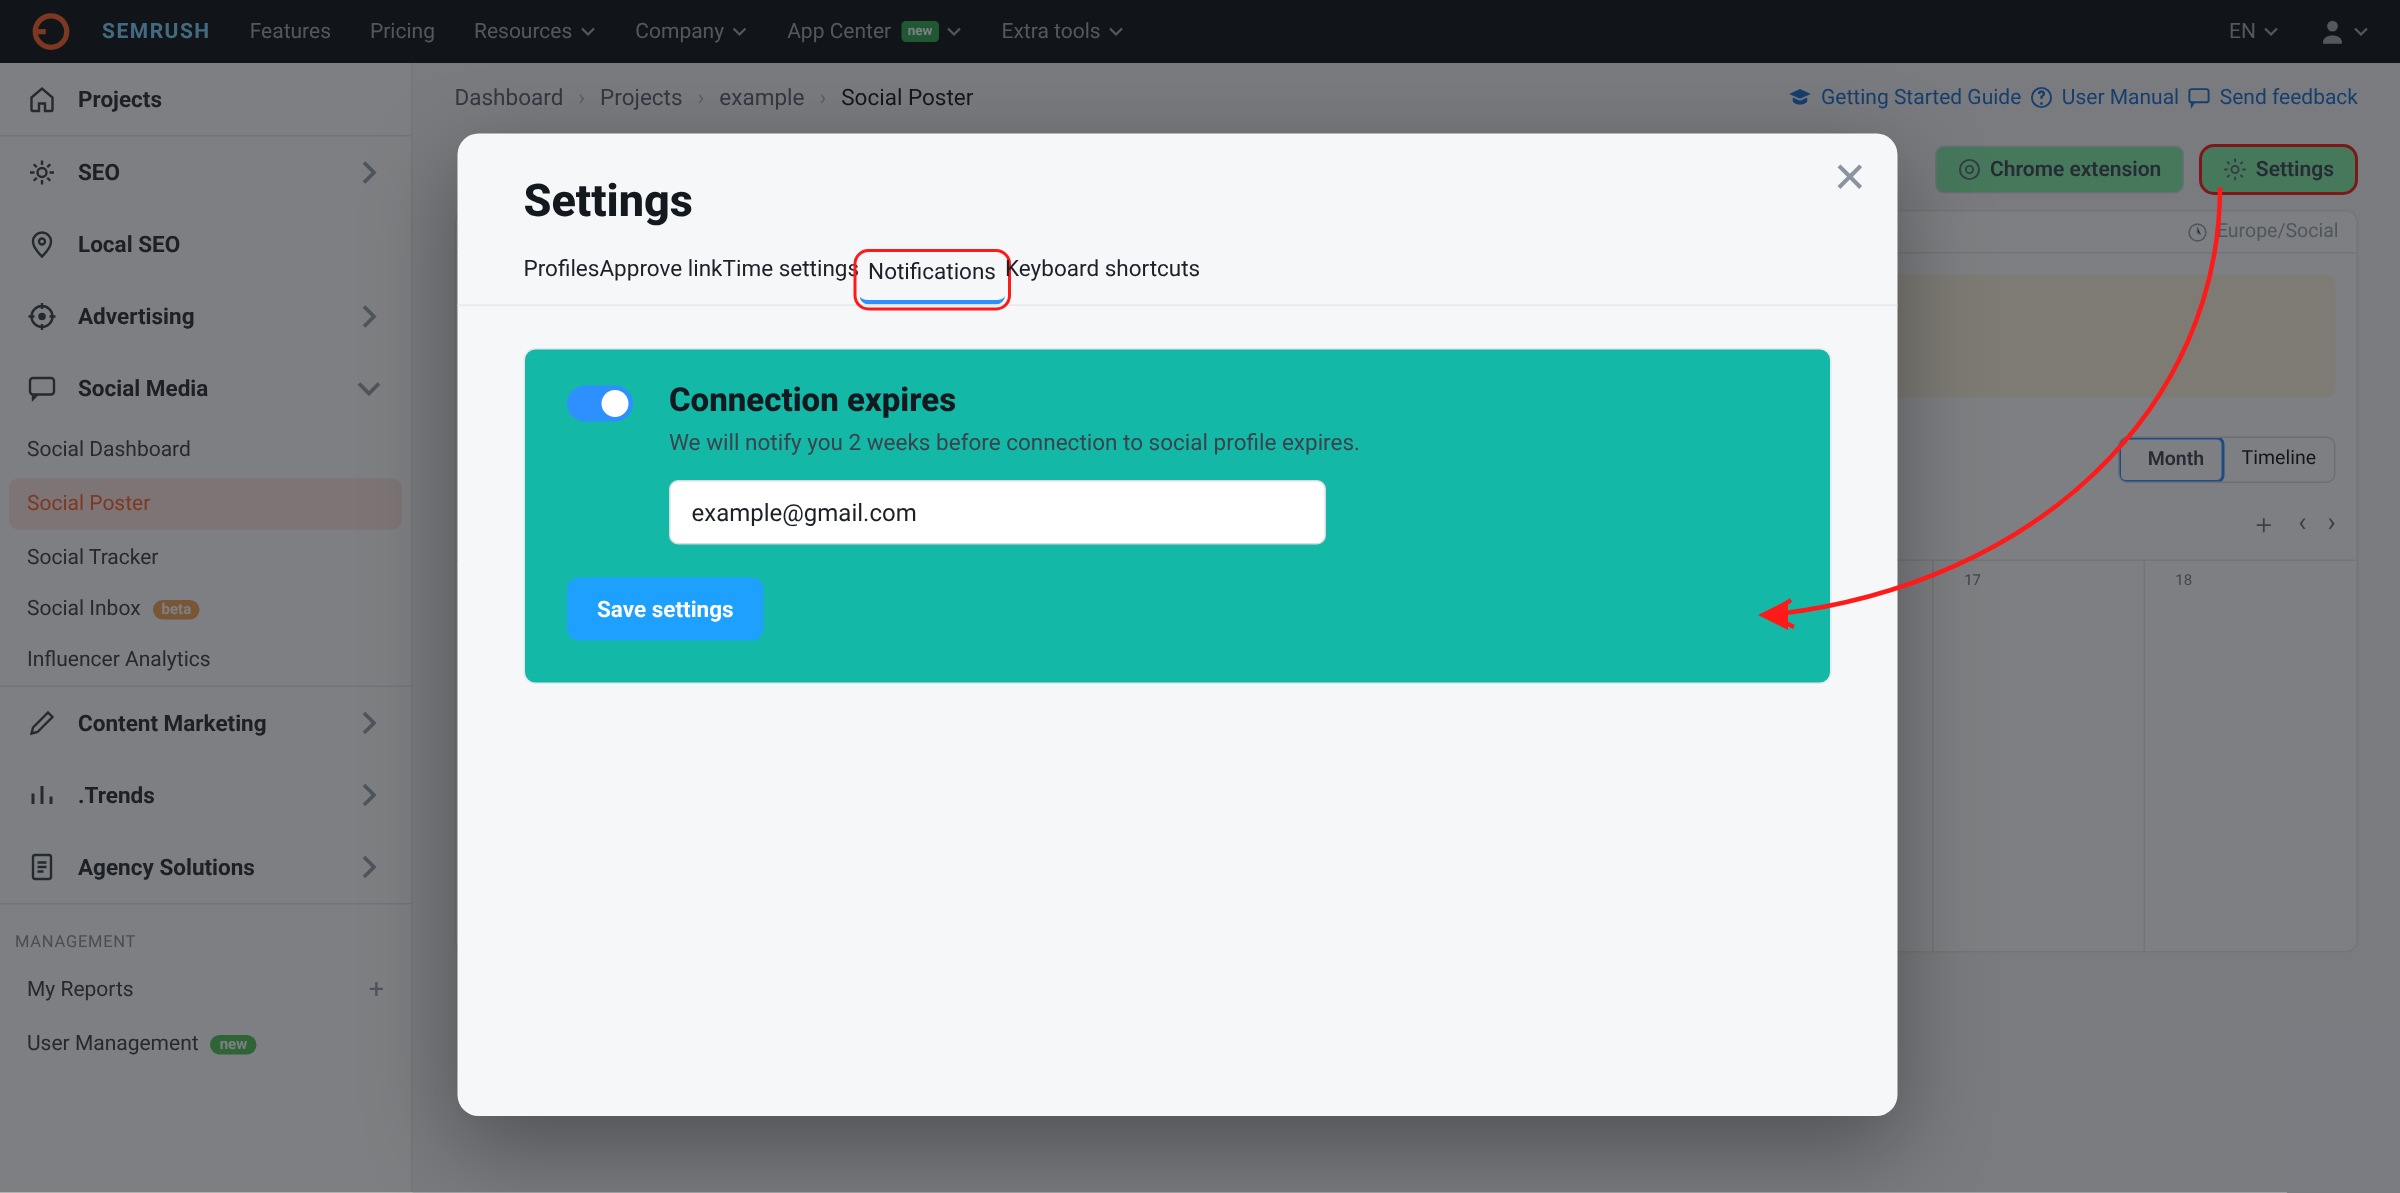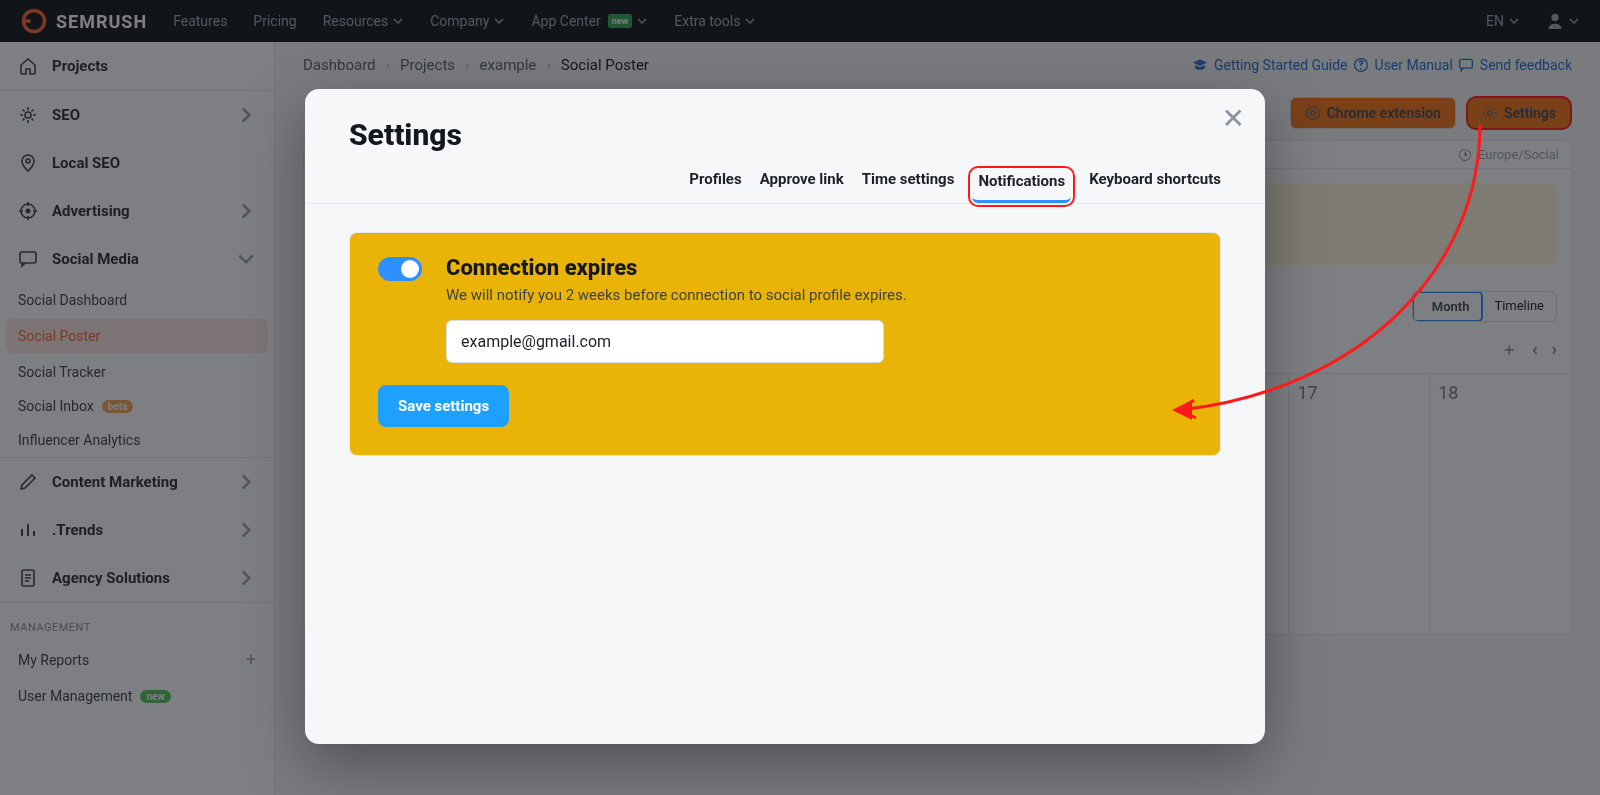--- a/index.html
+++ b/index.html
@@ -14,21 +14,21 @@
     --green:#4abd4f;
     --sidebar-bg:#fff;
     --sidebar-active:#ffe9e2;
     --red-highlight:#ff1a1a;
   }
   *{box-sizing:border-box;font-family:-apple-system,BlinkMacSystemFont,"Segoe UI",Roboto,Helvetica,Arial,sans-serif;}
   body{margin:0;background:#f6f7f9;color:#14181f;width:1600px;height:795px;overflow:hidden;position:relative;}
   
   
   .topnav{height:42px;background:var(--dark);display:flex;align-items:center;padding:0 20px;color:var(--gray-text);font-size:14px;gap:26px;}
-  .topnav .logo{display:flex;align-items:center;gap:8px;color:#ffffff;font-weight:700;letter-spacing:1px;font-size:18px;}
+  .topnav .logo{display:flex;align-items:center;gap:20px;color:#7dd3fc;font-weight:700;letter-spacing:1px;font-size:14px;}
   .topnav .logo svg{width:28px;height:28px;}
   .topnav .navitem{display:flex;align-items:center;gap:4px;cursor:pointer;}
   .topnav .spacer{flex:1;}
   .topnav .badge-nav{background:#34a853;color:#fff;font-size:9px;font-weight:700;padding:2px 4px;border-radius:3px;margin-left:3px;}
   .topnav .user-icon{width:18px;height:18px;}
   
   
   .layout{display:flex;height:calc(795px - 42px);}
   .sidebar{width:275px;background:var(--sidebar-bg);border-right:1px solid var(--gray-border2);font-size:15px;color:#2a2f36;}
   .sidebar .section{border-bottom:1px solid var(--gray-border2);}
@@ -48,51 +48,51 @@
   
   .crumbbar{display:flex;align-items:center;padding:14px 28px;font-size:15px;color:#5c6370;}
   .crumbbar .crumb{color:#5c6370;cursor:pointer;}
   .crumbbar .sep{margin:0 10px;color:#b2b8c0;}
   .crumbbar .links{margin-left:auto;display:flex;gap:5px;color:var(--blue-link);font-size:14px;}
   .crumbbar .links .lk{display:flex;align-items:center;gap:6px;cursor:pointer;}
   
   
   .toolbar{display:flex;align-items:center;padding:8px 28px 10px;gap:10px;}
   .toolbar .spacer{flex:1;}
-  .toolbar .btn-outline{display:flex;align-items:center;gap:6px;padding:7px 14px;border:1px solid var(--gray-border);border-radius:6px;background:#f97316;font-size:14px;cursor:pointer;color:#404853;font-weight:600;}
+  .toolbar .btn-outline{display:flex;align-items:center;gap:6px;padding:7px 14px;border:1px solid var(--gray-border);border-radius:6px;background:#86efac;font-size:14px;cursor:pointer;color:#404853;font-weight:600;}
   .btn-settings-highlight{border:2.5px solid var(--red-highlight) !important;border-radius:10px !important;}
   
   
   .cal-strip{margin:0 28px;border:1px solid var(--gray-border2);border-radius:8px;background:#fff;}
   .cal-strip .tzrow{display:flex;justify-content:flex-end;color:#9ca4ae;font-size:13px;padding:6px 12px;border-bottom:1px solid var(--gray-border2);gap:6px;align-items:center;}
   .cal-strip .banner{height:82px;background:#fff6e0;margin:14px;border-radius:6px;}
   .cal-strip .controls{display:flex;align-items:center;padding:12px 14px 8px;}
   .cal-strip .controls .spacer{flex:1;}
   .cal-strip .view-toggle{border:1px solid var(--gray-border);border-radius:6px;display:flex;overflow:hidden;font-size:13px;}
   .cal-strip .view-toggle .seg{padding:6px 12px;cursor:pointer;}
   .cal-strip .view-toggle .seg.active{border:2px solid #2e8fff;border-radius:5px;margin:-1px;color:#404853;font-weight:600;padding-left:18px;}
   .cal-strip .date-row{display:flex;align-items:center;padding:6px 14px 12px;}
   .cal-strip .date-lbl{font-size:22px;font-weight:800;}
   .cal-strip .nav-icons{margin-left:auto;display:flex;gap:14px;color:#6b737e;font-size:18px;align-items:center;}
   .cal-strip .grid{display:grid;grid-template-columns:repeat(9,1fr);border-top:1px solid var(--gray-border2);}
-  .cal-strip .cell{height:260px;border-right:1px solid var(--gray-border2);padding:8px;font-size:18px;color:#767e88;}
+  .cal-strip .cell{height:260px;border-right:1px solid var(--gray-border2);padding:8px;font-size:10px;color:#767e88;margin-left:12px;}
   .cal-strip .cell:last-child{border-right:none;}
   
   
   .scrim{position:absolute;inset:0;background:rgba(18,22,28,0.55);}
   
   
   .modal{position:absolute;left:305px;top:89px;width:960px;height:655px;background:#f6f7f9;border-radius:14px;box-shadow:0 20px 60px rgba(0,0,0,0.35);display:flex;flex-direction:column;padding:0;}
   .modal .close{position:absolute;top:16px;right:20px;color:#8b939e;font-size:28px;cursor:pointer;line-height:1;}
   .modal h1{margin:28px 0 18px 44px;font-size:30px;font-weight:800;}
-  .modal .tabs{display:flex;gap:18px;padding:0 44px;border-bottom:1px solid var(--gray-border2);font-size:15px;font-weight:700;color:#1c2128;justify-content:flex-end;}
+  .modal .tabs{display:flex;padding:0 44px;border-bottom:1px solid var(--gray-border2);font-size:15px;font-weight:400;color:#1c2128;}
   .modal .tab{padding:0 0 12px;cursor:pointer;position:relative;}
   .modal .tab.active{border-bottom:3px solid var(--blue);}
   .modal .tab.highlight{outline:2.5px solid var(--red-highlight);outline-offset:2px;border-radius:6px;padding:2px 6px 10px;}
-  .modal .panel{margin:28px 44px;background:#eab308;border:1px solid var(--gray-border2);border-radius:8px;padding:22px 28px 28px;}
+  .modal .panel{margin:28px 44px;background:#14b8a6;border:1px solid var(--gray-border2);border-radius:8px;padding:22px 28px 28px;}
   .modal .row-top{display:flex;align-items:flex-start;gap:24px;}
   .modal .toggle{width:44px;height:24px;background:var(--blue);border-radius:12px;position:relative;cursor:pointer;flex-shrink:0;margin-top:2px;}
   .modal .toggle::after{content:"";position:absolute;right:3px;top:3px;width:18px;height:18px;background:#fff;border-radius:50%;}
   .modal .panel h2{margin:0 0 6px;font-size:22px;font-weight:800;}
   .modal .panel p{margin:0 0 16px;color:#3b434d;font-size:15px;}
   .modal .email-input{width:438px;padding:11px 14px;border:1px solid var(--gray-border);border-radius:6px;font-size:16px;color:#1c2128;}
   .modal .save-btn{margin-top:22px;background:#1ea0ff;color:#fff;font-weight:700;border:none;padding:12px 20px;border-radius:8px;font-size:15px;cursor:pointer;}
   
   
   .arrow-svg{position:absolute;top:90px;left:1160px;width:340px;height:340px;pointer-events:none;}

